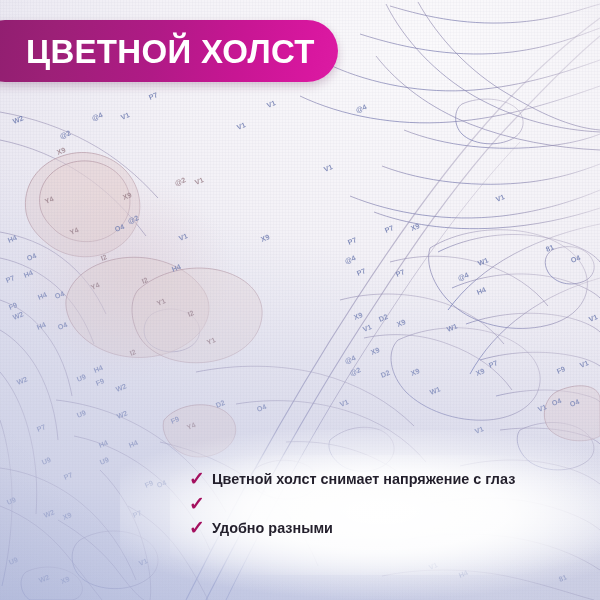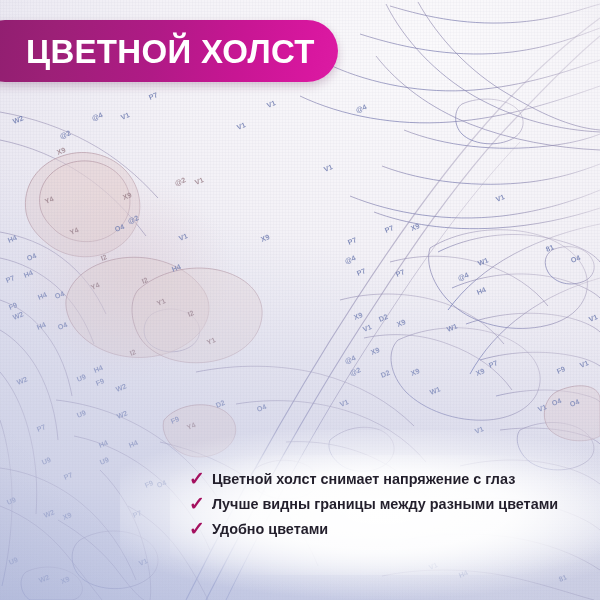--- a/index.html
+++ b/index.html
@@ -321,21 +321,20 @@
     <span class="banner-title">ЦВЕТНОЙ ХОЛСТ</span>
   </div>
 
   <div class="bullets">
     <div class="bullet-row">
       <span class="check">✓</span>
       <span class="bullet-text">Цветной холст снимает напряжение с глаз</span>
     </div>
     <div class="bullet-row">
       <span class="check">✓</span>
-      <span class="bullet-text">Лучше видны границы между разными цветами</span>
     </div>
     <div class="bullet-row">
       <span class="check">✓</span>
-      <span class="bullet-text">Удобно цветами</span>
+      <span class="bullet-text">Удобно разными</span>
     </div>
   </div>
 
 </div>
 
 </body></html>

